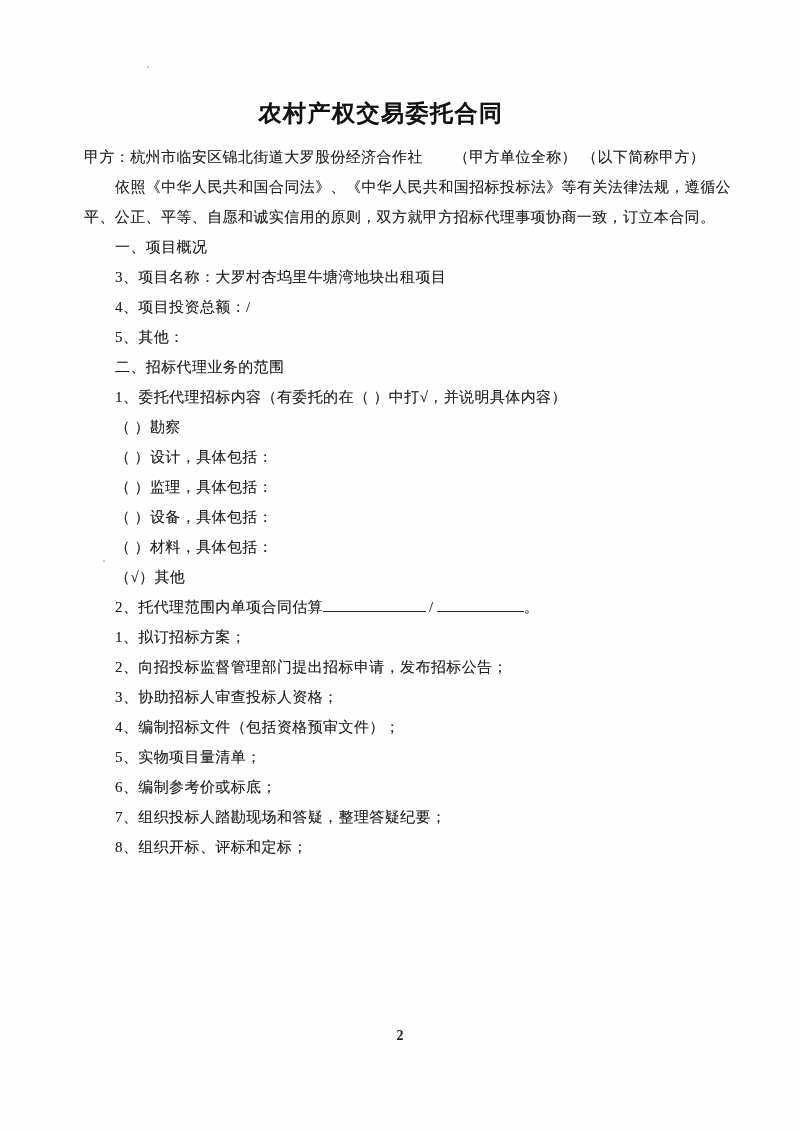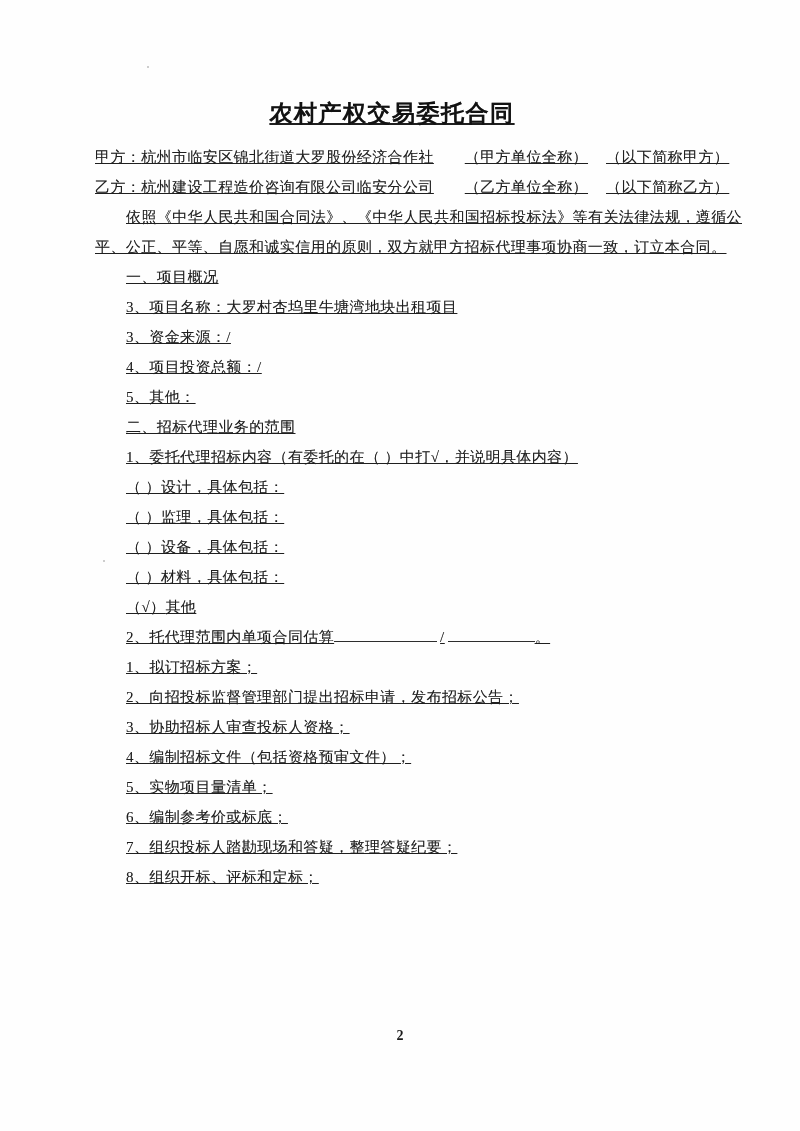--- a/index.html
+++ b/index.html
@@ -4,34 +4,34 @@
 <style>
   html,body{margin:0;padding:0;background:#ffffff;}
   .page{
     position:relative;
     width:800px;height:1131px;
     background:#fefefe;
     font-family:"Liberation Serif","DejaVu Serif",serif;
     color:#1f1f1f;
     overflow:hidden;
   }
-  .doc{position:absolute;left:95px;top:98px;width:594px;text-decoration:underline;}
+  .doc{position:absolute;left:84px;top:98px;width:594px;}
   .title{
     font-size:23px;line-height:32px;font-weight:700;
     text-align:center;letter-spacing:1.5px;margin:0 0 12px 0;color:#121212;
     text-shadow:0 0 .5px rgba(0,0,0,.45);
   }
   .line{
     height:30px;line-height:30px;font-size:15px;
     white-space:nowrap;letter-spacing:.4px;
     text-shadow:0 0 .4px rgba(0,0,0,.35);
   }
   .indent{padding-left:31px;}
   .party .note1{margin-left:31px;}
-  .party .note2{margin-left:18px;}
+  .party .note2{margin-left:5px;}
   .u{display:inline-block;border-bottom:1.5px solid #2d2d2d;height:13px;}
   .u1{width:103px;}
   .u2{width:87px;}
   .slash{padding:0 3px;}
   .pageno{
     position:absolute;left:0;top:1028px;width:800px;
     text-align:center;font-size:14px;font-weight:700;color:#1a1a1a;
   }
   .speck{position:absolute;background:#bdbdbd;border-radius:50%;}
 </style>
@@ -39,36 +39,35 @@
 <body>
 
 <div class="page">
   <div class="doc">
 
     <h1 class="title">农村产权交易委托合同</h1>
 
     <div class="line party">
       <span>甲方：</span><span>杭州市临安区锦北街道大罗股份经济合作社</span><span class="note1">（甲方单位全称）</span><span class="note2">（以下简称甲方）</span>
     </div>
-    <div class="line party">
-      <span>乙方：</span><span>杭州建设工程造价咨询有限公司临安分公司</span><span class="note1">（乙方单位全称）</span><span class="note2">（以下简称乙方）</span>
-    </div>
 
     <div class="line indent">依照《中华人民共和国合同法》、《中华人民共和国招标投标法》等有关法律法规，遵循公</div>
     <div class="line">平、公正、平等、自愿和诚实信用的原则，双方就甲方招标代理事项协商一致，订立本合同。</div>
 
     <div class="line indent">一、项目概况</div>
     <div class="line indent">3、项目名称：大罗村杏坞里牛塘湾地块出租项目</div>
-    <div class="line indent">3、资金来源：/</div>
     <div class="line indent">4、项目投资总额：/</div>
     <div class="line indent">5、其他：</div>
 
     <div class="line indent">二、招标代理业务的范围</div>
     <div class="line indent">1、委托代理招标内容（有委托的在（ ）中打√，并说明具体内容）</div>
 
+    <div class="line indent">
+      <span>（ ）</span><span>勘察</span>
+    </div>
     <div class="line indent">
       <span>（ ）</span><span>设计，具体包括：</span>
     </div>
     <div class="line indent">
       <span>（ ）</span><span>监理，具体包括：</span>
     </div>
     <div class="line indent">
       <span>（ ）</span><span>设备，具体包括：</span>
     </div>
     <div class="line indent">

